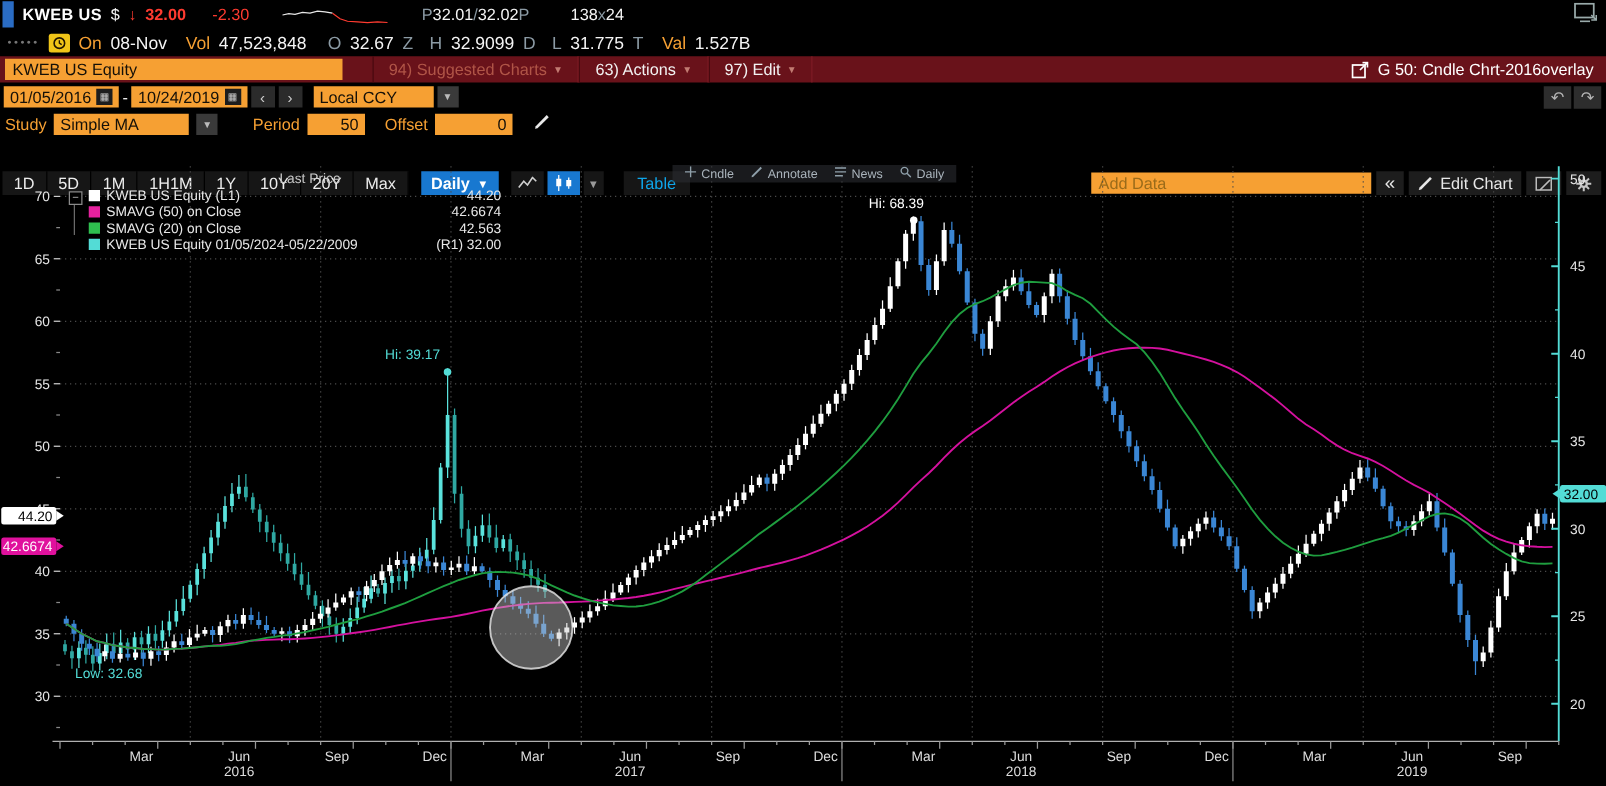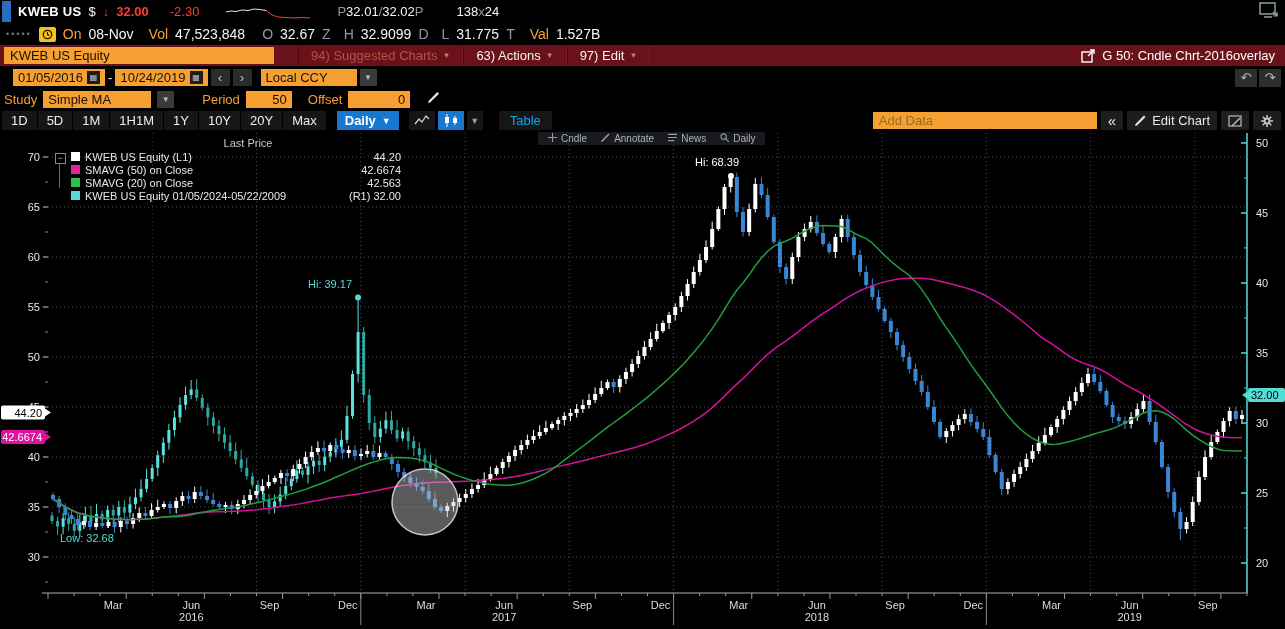--- a/index.html
+++ b/index.html
@@ -22,33 +22,33 @@
   .clock{width:17px;height:15px;background:#f0c518;border-radius:2px;display:flex;align-items:center;justify-content:center;}
   
   .r3{height:21px;background:#69121a;font-size:13px;}
   .sec-input{background:#f6a033;color:#151008;width:258px;height:17px;margin:2px 0 2px 4px;padding:0 6px;display:flex;align-items:center;}
   .menu-btn{height:21px;display:flex;align-items:center;gap:5px;padding:0 12px;border-left:1px solid #49090f;border-right:1px solid #7d1b25;color:#f2f2f2;}
   .menu-btn.first{margin-left:24px;}
   .dim{color:#b05547;}
   .dd{font-size:8px;color:#c27b72;}
   .chart-title{margin-left:auto;display:flex;align-items:center;gap:7px;padding-right:10px;color:#fff;}
   
-  .r4{height:23px;font-size:13px;gap:3px;padding-left:13px;}
+  .r4{height:23px;font-size:13px;gap:3px;padding-left:3px;}
   .afield{background:#f6a033;color:#151008;height:17px;display:flex;align-items:center;padding:0 5px;gap:4px;}
   .cal{width:13px;height:13px;background:#1d1d1d;color:#c9c9c9;font-size:8px;display:flex;align-items:center;justify-content:center;}
   .navb{width:19px;height:17px;background:#2b2b2b;color:#ccc;display:flex;align-items:center;justify-content:center;font-size:12px;}
   .ddbox{width:17px;height:17px;background:#3a3a3a;color:#bbb;font-size:8px;display:flex;align-items:center;justify-content:center;}
   .undoredo{margin-left:auto;display:flex;gap:2px;margin-right:4px;}
   .ur{width:22px;height:18px;background:#2d2d2d;color:#b5b5b5;display:flex;align-items:center;justify-content:center;font-size:13px;}
   
   .r5{height:21px;font-size:13px;gap:6px;padding-left:4px;}
   .alabel{color:#f6a033;}
   .num-right{justify-content:flex-end;}
   
-  .r6{height:21px;font-size:13px;padding-left:2px;}
+  .r6{height:21px;font-size:13px;padding-left:2px;margin-top:26px;}
   .rtab{height:19px;padding:0 9px;background:#161616;border-right:1px solid #000;color:#ececec;display:flex;align-items:center;}
   .freq{height:19px;background:#1878d0;color:#fff;padding:0 8px;display:flex;align-items:center;gap:6px;margin-left:10px;font-weight:bold;}
   .tri{font-size:9px;}
   .icon-btn{width:26px;height:19px;background:#161616;display:flex;align-items:center;justify-content:center;margin-left:3px;}
   .icon-btn.active{background:#1878d0;}
   .table-btn{height:19px;background:#161616;color:#0ea5e9;padding:0 11px;display:flex;align-items:center;margin-left:16px;}
   .add-data{width:212px;height:17px;background:#f6a033;color:#9a6b1a;display:flex;align-items:center;padding:0 6px;margin-left:auto;text-align:right;}
   .sqbtn{height:19px;background:#1d1d1d;color:#e8e8e8;display:flex;align-items:center;justify-content:center;padding:0 7px;margin-left:4px;gap:5px;}
   
   .chart-svg{position:absolute;left:0;top:131px;}

